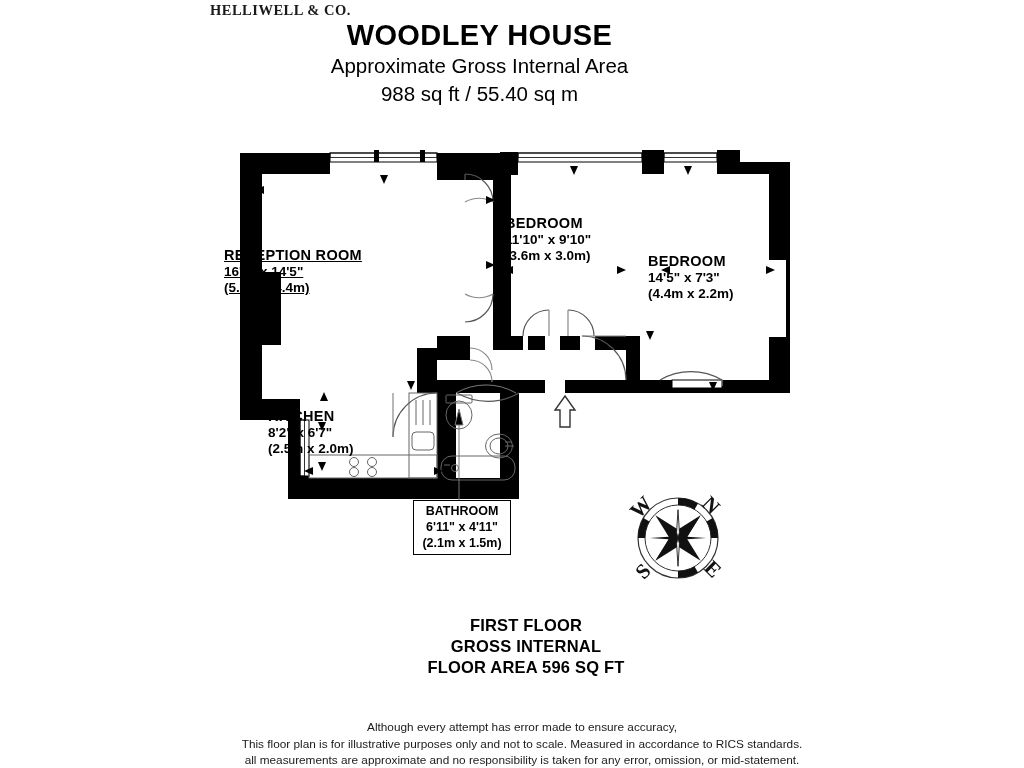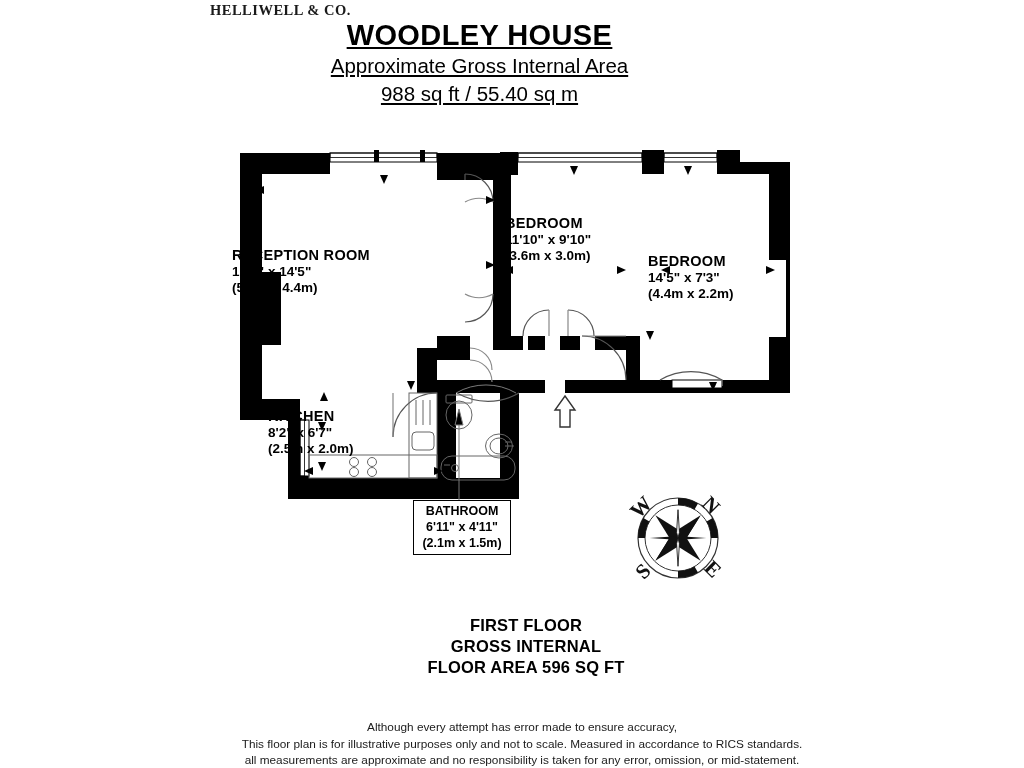--- a/index.html
+++ b/index.html
@@ -29,21 +29,20 @@
   }
 
   .title-block {
     position: absolute;
     left: 0;
     top: 18px;
     width: 879px;
     text-align: center;
     padding-left: 80px;
     box-sizing: border-box;
-    text-decoration: underline;
   }
   .title-main {
     font-size: 29px;
     font-weight: bold;
     letter-spacing: 0.4px;
     line-height: 34px;
   }
   .title-sub {
     font-size: 20.5px;
     font-weight: normal;
@@ -65,21 +64,21 @@
     position: absolute;
     text-align: left;
     font-weight: bold;
     line-height: 16.5px;
     white-space: nowrap;
   }
   .room-label .rl-name { font-size: 14.5px; letter-spacing: 0.3px; }
   .room-label .rl-imp  { font-size: 13.5px; }
   .room-label .rl-met  { font-size: 13.5px; }
 
-  #label-reception { left: 232px; top: 247px; width: 280px; }
+  #label-reception { left: 224px; top: 247px; width: 280px; text-decoration: underline; }
   #label-bedroom1  { left: 505px; top: 215px; width: 185px; }
   #label-bedroom2  { left: 648px; top: 253px; width: 175px; }
   #label-kitchen   { left: 268px; top: 408px; width: 185px; }
 
   .callout-box {
     position: absolute;
     left: 413px;
     top: 500px;
     width: 92px;
     border: 1px solid #000;

